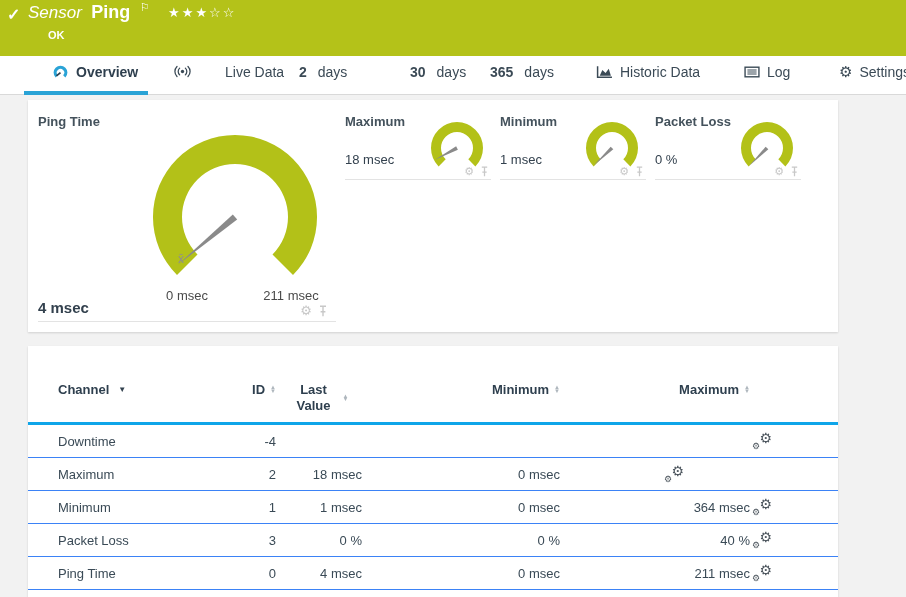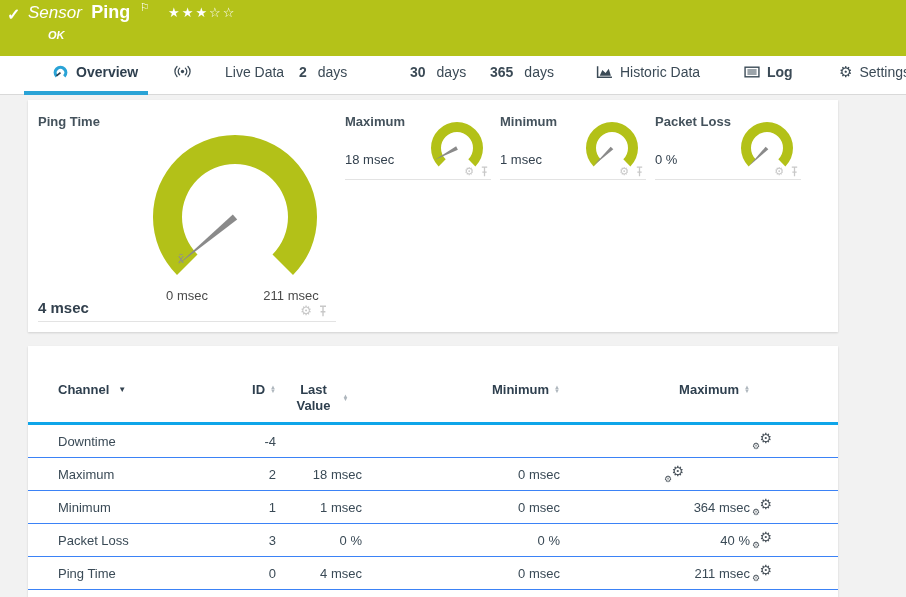--- a/index.html
+++ b/index.html
@@ -8,21 +8,21 @@
   body { position:relative; }
 
   
   .topbar { position:absolute; left:0; top:0; width:906px; height:56px; background:#b4c219; color:#fff; }
   .topbar .check { position:absolute; left:7px; top:5px; font-size:16px; font-weight:bold; }
   .titlewrap { position:absolute; left:28px; top:2px; white-space:nowrap; }
   .title-prefix { font-style:italic; font-size:17px; }
   .title-main { font-weight:bold; font-size:18px; margin-left:5px; }
   .flag { font-size:11px; position:relative; top:-7px; margin-left:5px; cursor:pointer; }
   .stars { font-size:13px; letter-spacing:2px; margin-left:14px; position:relative; top:-1px; cursor:pointer; }
-  .status-ok { position:absolute; left:48px; top:29px; font-size:11px; font-weight:bold;font-style:italic; }
+  .status-ok { position:absolute; left:48px; top:29px; font-size:11px; font-weight:bold; }
 
   
   .tabbar { position:absolute; left:0; top:56px; width:906px; height:39px; background:#fff; border-bottom:1px solid #d9d9d9; }
   .tab { position:absolute; top:0; height:31px; display:flex; align-items:center; gap:7px;
     font-size:14px; color:#3b4a56; cursor:pointer; white-space:nowrap; }
   .tab b { font-weight:bold; margin-right:4px; }
   .tab svg, .tab .gear-glyph { flex:0 0 auto; }
   .gear-glyph { font-size:15px; color:#3b4a56; }
   .tab-underline { position:absolute; left:24px; bottom:-1px; width:124px; height:4px; background:#2aa3d6; }
 
@@ -122,21 +122,21 @@
   </div>
 
   <div class="tab" style="left:596px;">
     <svg width="17" height="14" viewBox="0 0 16 13">
       <path d="M1.5 1 V11.5 H15" fill="none" stroke="#3b4a56" stroke-width="1.4"></path>
       <path d="M3.5 10 L6 4.5 L9 7.5 L12 3.5 L14 10 Z" fill="#3b4a56"></path>
     </svg>
     <span>Historic Data</span>
   </div>
 
-  <div class="tab" style="left:744px;font-weight:bold;">
+  <div class="tab" style="left:744px;">
     <svg width="16" height="12" viewBox="0 0 15 11">
       <rect x="1" y="1" width="13" height="9" fill="none" stroke="#3b4a56" stroke-width="1.3"></rect>
       <path d="M3.2 3.6 h8.6 M3.2 5.5 h8.6 M3.2 7.4 h8.6" stroke="#3b4a56" stroke-width="1"></path>
     </svg>
     <span>Log</span>
   </div>
 
   <div class="tab" style="left:839px;">
     <span class="gear-glyph">⚙</span>
     <span>Settings</span>

